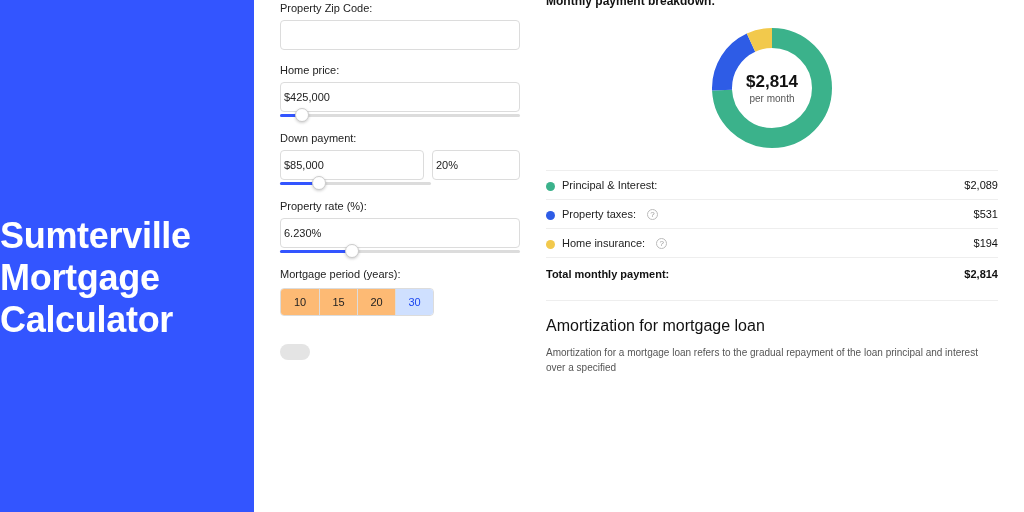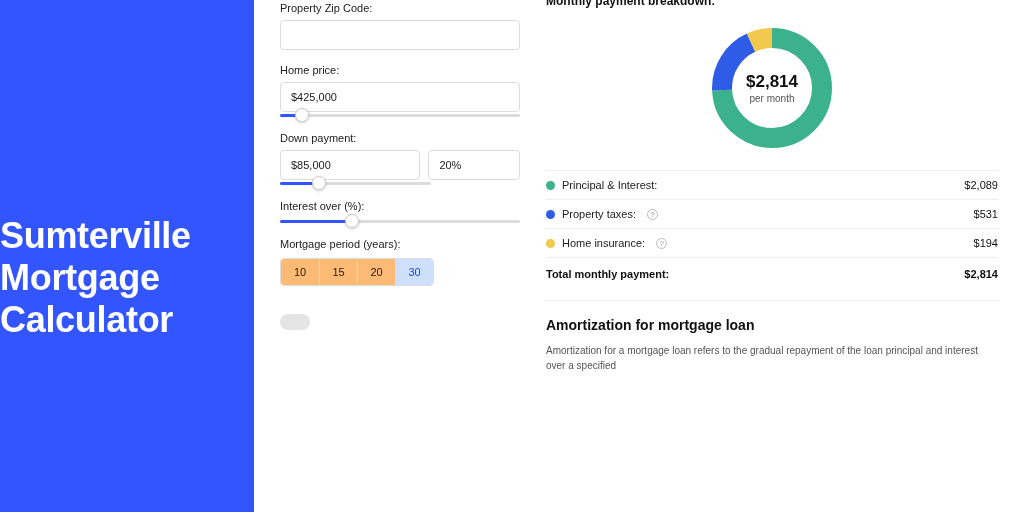--- a/index.html
+++ b/index.html
@@ -5,21 +5,21 @@
   *{box-sizing:border-box;margin:0;padding:0;font-family:Arial,Helvetica,sans-serif}
   body{background:#3355ff;width:1024px;height:512px;overflow:hidden}
   .outer{width:1024px;height:512px;position:relative;display:flex;flex-direction:row;align-items:center}
   .title{color:#fff;font-size:36px;font-weight:700;margin-top:62px;margin-bottom:18px;letter-spacing:-.3px}
   .band{background:#2b4fe0;width:790px;height:600px;padding-top:14px;display:flex;justify-content:center}
   .card{background:#fff;width:770px;height:600px;padding:24px 26px 0;display:flex;gap:26px}
   .left{width:240px;flex:0 0 240px;display:flex;flex-direction:column}
   .right{flex:1;display:flex;flex-direction:column}
   .lbl{font-size:11px;color:#222;margin-bottom:6px}
   .lbl.first{margin-top:8px}
-  .input{width:100%;height:30px;border:1px solid #dcdcdc;border-radius:4px;padding:0 10px;font-size:11px;color:#222;background:#fff}
+  .input{width:100%;height:30px;border:1px solid #dcdcdc;border-radius:4px;padding:0 3px;font-size:11px;color:#222;background:#fff}
   .slider-wrap{position:relative;height:12px;margin-top:-2px;margin-bottom:10px}
   .track{position:absolute;left:0;right:0;top:4px;height:3px;background:#dcdcdc;border-radius:2px}
   .track-fill{position:absolute;left:0;top:4px;height:3px;background:#3355ff;border-radius:2px}
   .thumb{position:absolute;top:-2px;width:14px;height:14px;border-radius:50%;background:#fff;border:1px solid #ccc;box-shadow:0 1px 3px rgba(0,0,0,.2)}
   .row{display:flex;gap:8px}
   .periods{display:flex;gap:0;margin-top:2px;border-radius:4px;overflow:hidden;border:1px solid #dcdcdc;width:max-content}
   .periods button{border:none;background:#fdba74;width:38px;height:26px;font-size:11px;color:#222;cursor:pointer}
   .periods button+button{border-left:1px solid #dcdcdc}
   .periods button.active{background:#cfe0ff;color:#1b46f0;font-weight:400}
   .toggle-row{display:flex;align-items:center;gap:10px;margin-top:28px}
@@ -27,26 +27,26 @@
   .sect-title{font-size:12px;font-weight:700;color:#111;margin-bottom:10px}
   .donut-wrap{display:flex;justify-content:center;padding:6px 0 18px}
   .donut{position:relative;width:128px;height:128px}
   .donut svg{transform:rotate(-90deg)}
   .donut .center{position:absolute;inset:0;display:flex;flex-direction:column;align-items:center;justify-content:center}
   .donut .center .amt{font-size:17px;font-weight:700;color:#111}
   .donut .center .per{font-size:10px;color:#555;margin-top:1px}
   .legend{display:flex;flex-direction:column;gap:0}
   .legend-row{display:flex;align-items:center;justify-content:space-between;padding:8px 0;border-top:1px solid #eee;font-size:11px;color:#222}
   .legend-row:first-child{border-top:1px solid #eee}
-  .legend-left{display:flex;align-items:center;gap:7px}
+  .legend-left{display:flex;align-items:flex-end;gap:7px}
   .dot{width:9px;height:9px;border-radius:50%}
   .info{width:11px;height:11px;border-radius:50%;border:1px solid #bbb;display:inline-flex;align-items:center;justify-content:center;font-size:8px;color:#999;margin-left:4px}
   .total-row{display:flex;justify-content:space-between;font-size:11px;font-weight:700;color:#111;padding:10px 0;border-top:1px solid #eee}
   .amort{margin-top:10px;border-top:1px solid #eee;padding-top:16px}
-  .amort-title{font-size:14px;font-weight:700;color:#111;margin-bottom:10px}
+  .amort-title{font-size:16px;font-weight:400;color:#111;margin-bottom:10px}
   .amort-body{font-size:10px;color:#555;line-height:1.5}
   .legend-row .rval{color:#111}
 </style>
 </head>
 <body>
 
 <div class="outer">
   <div class="title">Sumterville Mortgage Calculator</div>
 
   <div class="band">
@@ -69,21 +69,22 @@
         <div class="row">
           <input class="input" style="flex: 1.7 1 0%;" value="$85,000">
           <input class="input" style="flex: 1 1 0%;" value="20%">
         </div>
         <div class="slider-wrap" style="width:63%">
           <div class="track"></div>
           <div class="track-fill" style="width:26%"></div>
           <div class="thumb" style="left:calc(26% - 7px)"></div>
         </div>
 
-        <div class="lbl">Interest over (%):</div>
+        <div class="lbl">Property rate (%):</div>
+        <input class="input" value="6.230%" style="">
         <div class="slider-wrap">
           <div class="track"></div>
           <div class="track-fill" style="width:30%"></div>
           <div class="thumb" style="left:calc(30% - 7px)"></div>
         </div>
 
         <div class="lbl">Mortgage period (years):</div>
         <div class="periods">
           <button>10</button>
           <button>15</button>

